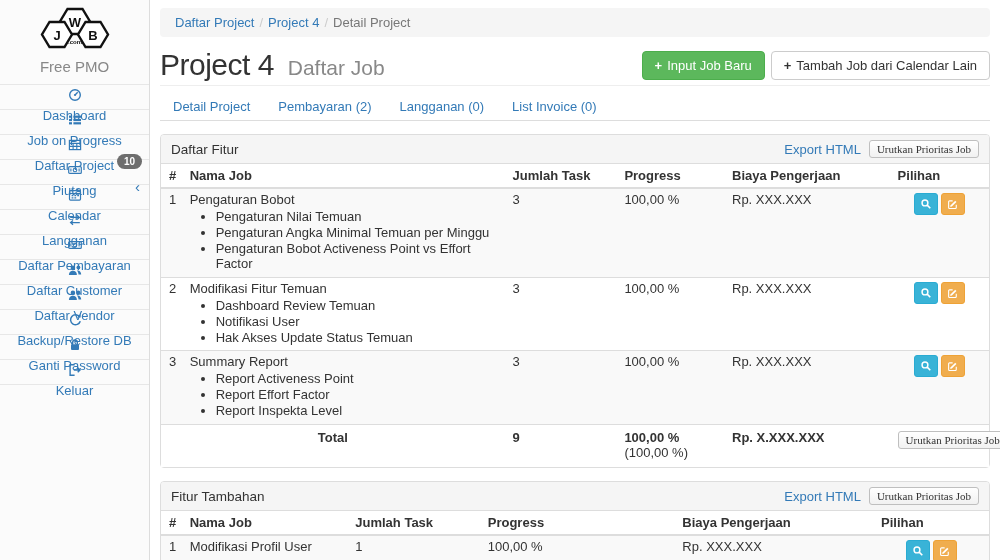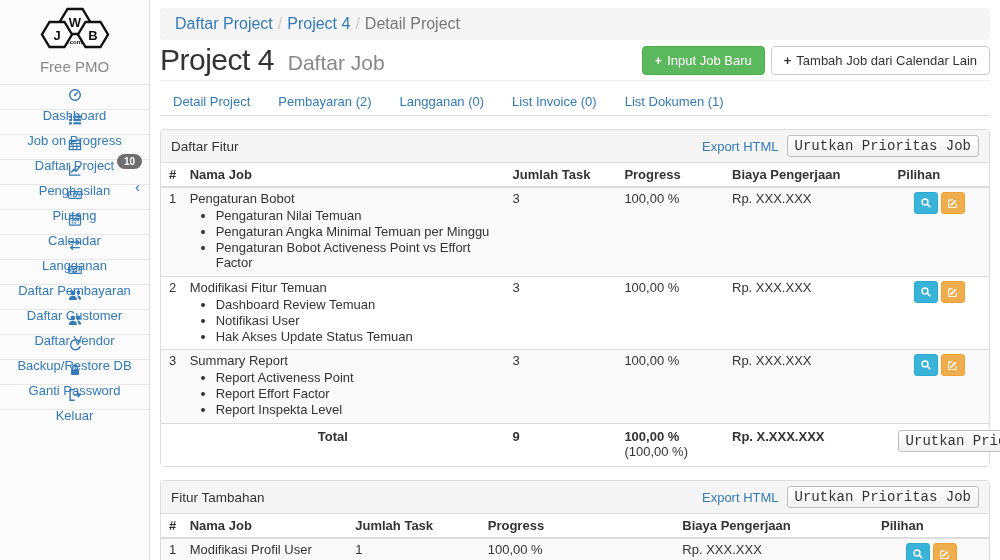--- a/index.html
+++ b/index.html
@@ -19,22 +19,22 @@
   .nav a { display:flex; align-items:center; gap:6px; padding:3px 7px; height:24px;
            color:#337ab7; text-decoration:none; font-size:13px;flex-direction:column; }
   .nav .icn { width:14px; height:14px; flex:0 0 14px; display:inline-flex; }
   .nav .icn svg { display:block; }
   .badge { margin-left:auto; background:#6e6e6e; color:#fff; font-size:10px; font-weight:bold;
            padding:2px 7px; border-radius:9px; line-height:1.1; }
   .chev { margin-left:auto; color:#337ab7; font-size:15px; line-height:1; padding-right:2px; }
 
   
   .main { flex:1; padding:8px 10px 0; background:#fff; min-width:0; }
-  .breadcrumb { background:#f5f5f5; border-radius:4px; padding:7px 15px; font-size:16px;
-                color:#777; }
+  .breadcrumb { background:#f5f5f5; border-radius:4px; padding:7px 15px; font-size:13px;
+                color:#777; margin-bottom:8px; }
   .breadcrumb a { color:#337ab7; text-decoration:none; }
   .breadcrumb .sep { margin:0 5px; color:#ccc; }
 
   .page-header { display:flex; align-items:center; justify-content:space-between;
                  padding:3px 0 3px; border-bottom:1px solid #eee; }
   .page-title { font-size:30px; font-weight:normal; color:#333; letter-spacing:-0.5px; }
   .page-title .sub { font-size:21px; color:#888; margin-left:6px; letter-spacing:0; }
   .header-btns { display:flex; gap:6px; }
   .btn { display:inline-flex; align-items:center; gap:5px; border-radius:4px; cursor:pointer;
          padding:6px 12px; font-size:13px; font-family:inherit;
@@ -47,23 +47,23 @@
   .tabs a { display:block; padding:6px 12px; font-size:13px; color:#337ab7; text-decoration:none;
             border:1px solid transparent; border-radius:4px 4px 0 0; }
   .tabs li.active a { color:#555; background:#fff; border-color:#ddd #ddd #fff; cursor:default; }
 
   .panel { border:1px solid #ddd; border-radius:4px; margin-top:13px; background:#fff; }
   .panel-heading { display:flex; align-items:center; background:#f5f5f5; border-bottom:1px solid #ddd;
                    border-radius:3px 3px 0 0; padding:5px 10px; }
   .panel-title { font-size:13.5px; color:#333; }
   .ph-right { margin-left:auto; display:flex; align-items:center; gap:8px; }
   .export-link { color:#337ab7; font-size:13px; text-decoration:none; }
-  .btn-xs { padding:2px 7px; font-size:14px; border:1px solid #bfbfbf; border-radius:3px;
+  .btn-xs { padding:2px 7px; font-size:11px; border:1px solid #bfbfbf; border-radius:3px;
             background:linear-gradient(#ffffff,#f1f1f1); color:#333; cursor:pointer;
-            font-family:Liberation Mono, monospace; white-space:nowrap; }
+            font-family:Liberation Serif, serif; white-space:nowrap; }
 
   table { width:100%; border-collapse:collapse; font-size:13px; table-layout:fixed; }
   th { padding:4px 8px; border-bottom:2px solid #ddd; text-align:left; font-weight:bold; color:#333; }
   td { padding:4px 8px; border-top:1px solid #ddd; vertical-align:top; line-height:1.15; }
   th.c, td.c { text-align:left; }
   tbody tr:nth-child(odd) { background:#f9f9f9; }
   .sub-list { margin:2px 0 0 26px; }
   .sub-list li { margin:1px 0; }
   tfoot td { font-weight:bold; background:#fff; padding:6px 8px; }
   tfoot .tl { text-align:center; }
@@ -136,31 +136,20 @@
               </svg>
             </span>
             <span>Daftar Project</span>
             <span class="chev">‹</span>
           </a>
         </li>
         <li>
           <a href="#">
             <span class="icn">
               <svg width="14" height="14" viewBox="0 0 14 14">
-                <path d="M1.6 1.8 v10.4 h10.8" fill="none" stroke="currentColor" stroke-width="1.3"></path>
-                <path d="M3.2 9.4 L6 6.4 L8 8.2 L12 3.6" fill="none" stroke="currentColor" stroke-width="1.5"></path>
-              </svg>
-            </span>
-            <span>Penghasilan</span>
-          </a>
-        </li>
-        <li>
-          <a href="#">
-            <span class="icn">
-              <svg width="14" height="14" viewBox="0 0 14 14">
                 <rect x="0.7" y="3.6" width="12.6" height="6.8" rx="1" fill="none" stroke="currentColor" stroke-width="1.2"></rect>
                 <circle cx="7" cy="7" r="1.8" fill="none" stroke="currentColor" stroke-width="1.1"></circle>
                 <path d="M2.9 5.6 v2.8 M11.1 5.6 v2.8" stroke="currentColor" stroke-width="1.1"></path>
               </svg>
             </span>
             <span>Piutang</span>
           </a>
         </li>
         <li>
           <a href="#">
@@ -287,23 +276,20 @@
         </li>
         <li class="">
           <a href="#">Pembayaran (2)</a>
         </li>
         <li class="">
           <a href="#">Langganan (0)</a>
         </li>
         <li class="">
           <a href="#">List Invoice (0)</a>
         </li>
-        <li class="">
-          <a href="#">List Dokumen (1)</a>
-        </li>
       </ul>
 
     <div id="panels">
         <div class="panel">
           <div class="panel-heading">
             <span class="panel-title">Daftar Fitur</span>
             <span class="ph-right">
               <a href="#" class="export-link">Export HTML</a>
               <button class="btn-xs">Urutkan Prioritas Job</button>
             </span>

